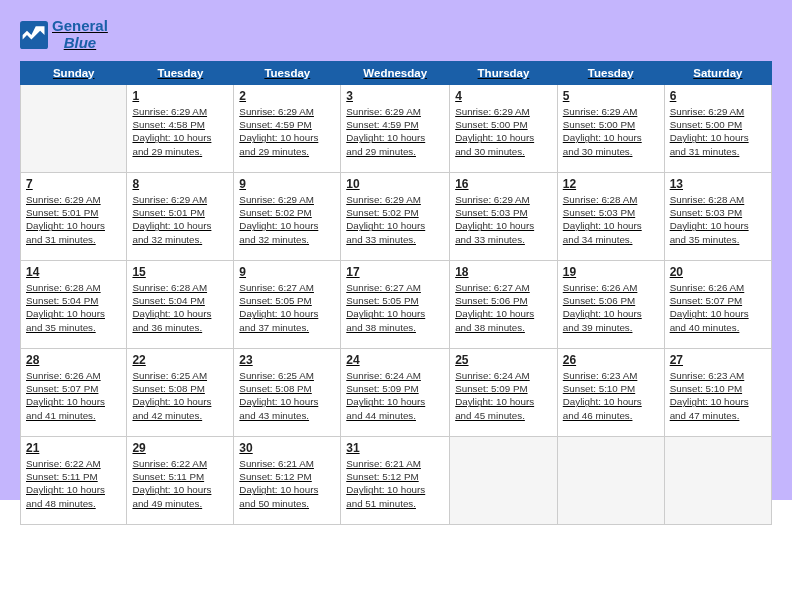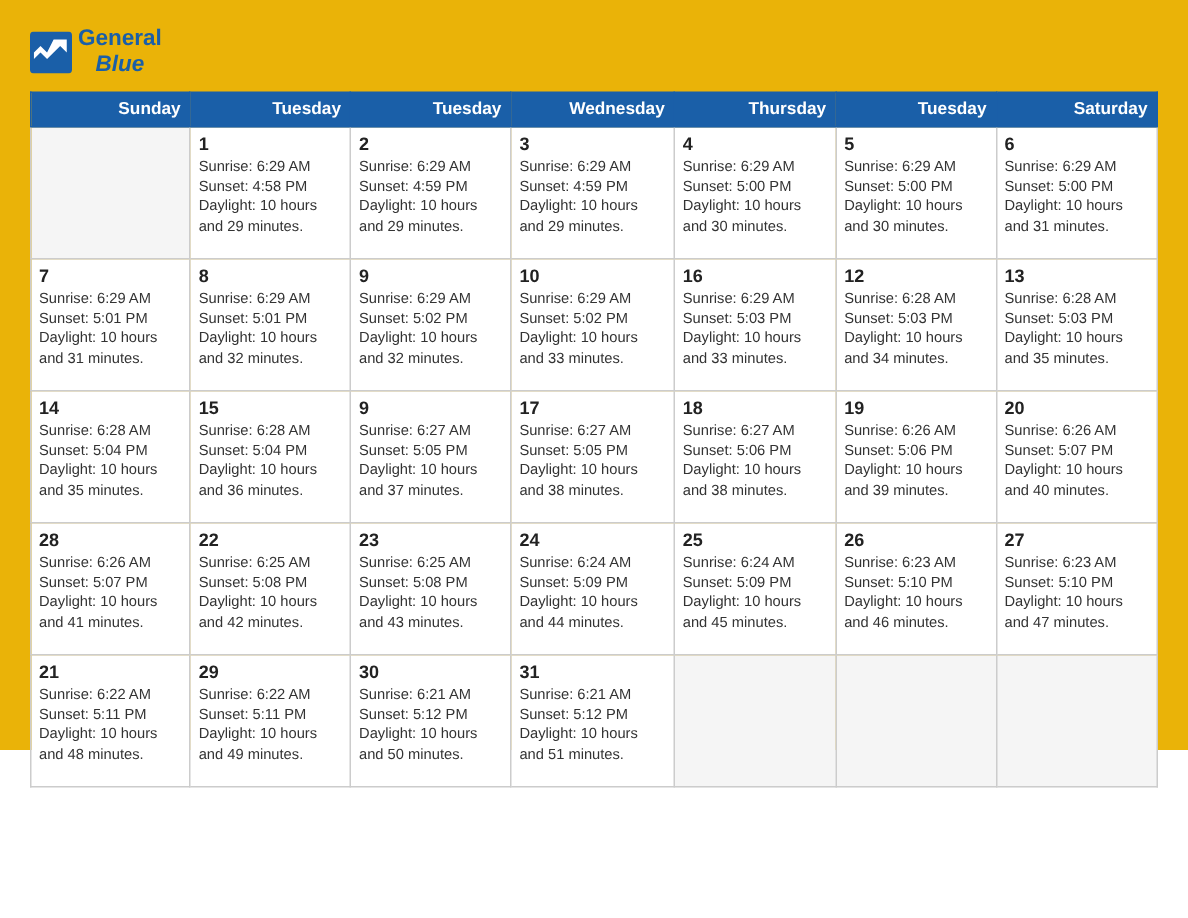--- a/index.html
+++ b/index.html
@@ -7,21 +7,22 @@
       font-family: Arial, sans-serif;
       background: #fff;
       width: 792px;
       height: 612px;
       overflow: hidden;
     }
     .page {
       width: 792px;
       height: 500px;
       padding: 18px 20px 14px 20px;
-      background: #eab308;
+      background: #c4b5fd;
+      text-decoration: underline;
     }
     .header {
       display: flex;
       justify-content: space-between;
       align-items: flex-start;
       margin-bottom: 10px;
     }
     .logo {
       display: flex;
       align-items: center;
@@ -59,21 +60,21 @@
       border-collapse: collapse;
       font-size: 10.5px;
     }
     .calendar-table thead tr th {
       background: #1a5fa8;
       color: #fff;
       font-weight: bold;
       font-size: 11.5px;
       padding: 5px 6px;
       border: 1px solid #1a5fa8;
-      text-align: right;
+      text-align: center;
     }
     .calendar-table tbody tr td {
       border: 1px solid #ccc;
       vertical-align: top;
       padding: 4px 5px;
       width: 113px;
       min-height: 75px;
       height: 88px;
       background: #fff;
     }

